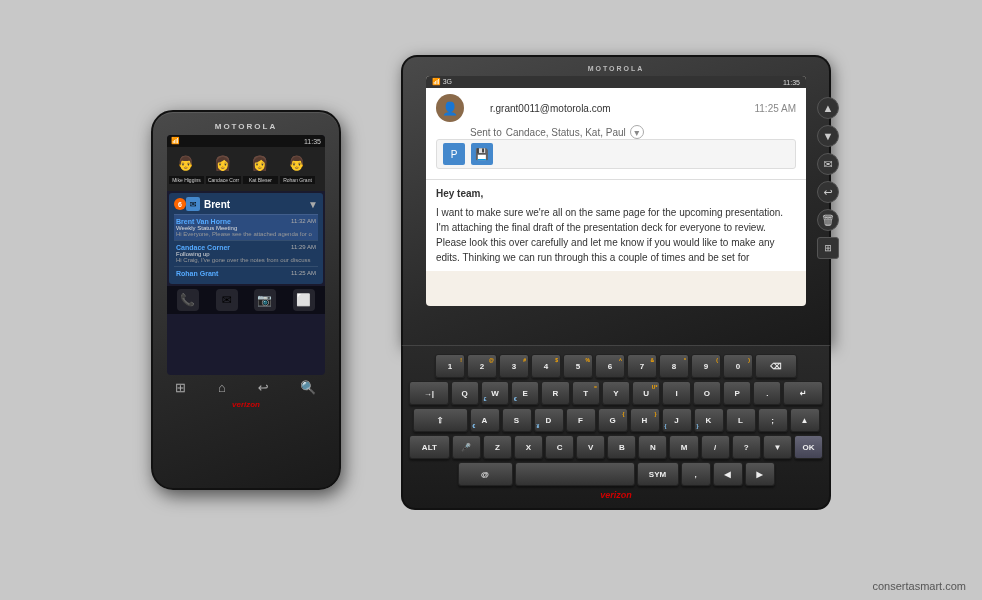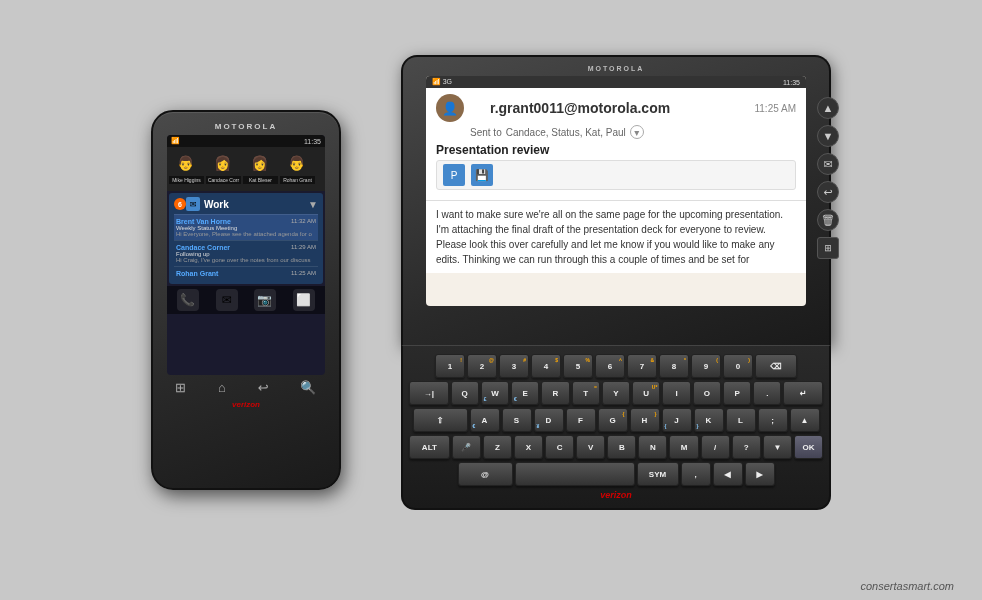--- a/index.html
+++ b/index.html
@@ -11,24 +11,23 @@
       align-items: center;
       justify-content: center;
       font-family: Arial, sans-serif;
       overflow: hidden;
       position: relative;
     }
 
     .watermark {
       position: absolute;
       bottom: 8px;
-      right: 28px;
+      right: 16px;
       font-size: 11px;
       color: #555;
-      font-style: italic;
     }
 
     .phones-container {
       display: flex;
       align-items: center;
       gap: 60px;
     }
 
     
     .phone1 {
@@ -330,23 +329,23 @@
       border-radius: 50%;
       display: flex;
       align-items: center;
       justify-content: center;
       color: white;
       font-size: 13px;
       flex-shrink: 0;
     }
 
     .email-from-addr {
-      font-size: 14px;
+      font-size: 10px;
       color: #333;
-      font-weight: bold;
+      font-weight: normal;
       padding-left: 20px;
     }
     .email-from-time {
       font-size: 10px;
       color: #888;
       margin-left: auto;
     }
     .email-to-row {
       font-size: 10px;
       color: #666;
@@ -521,21 +520,21 @@
         <div class="contact-avatar">
           <div class="contact-avatar-img">👨</div>
           <div class="contact-avatar-name">Rohan Grant</div>
         </div>
       </div>
 
       <div class="work-section">
         <div class="work-header">
           <div class="work-badge">6</div>
           <div class="work-icon">✉</div>
-          <div class="work-title">Work</div>
+          <div class="work-title">Brent</div>
           <div class="work-dropdown">▼</div>
         </div>
 
         <div class="email-item selected">
           <div style="float:right;color:#aaa;font-size:6px;">11:32 AM</div>
           <div class="email-sender">Brent Van Horne</div>
           <div class="email-subject">Weekly Status Meeting</div>
           <div class="email-preview">Hi Everyone, Please see the attached agenda for o</div>
         </div>
 
@@ -587,27 +586,27 @@
               <div>
                 <div class="email-from-addr">r.grant0011@motorola.com</div>
               </div>
               <div class="email-from-time">11:25 AM</div>
             </div>
             <div class="email-to-row">
               <span>Sent to</span>
               <span>Candace, Status, Kat, Paul</span>
               <div class="expand-icon">▾</div>
             </div>
-            <div class="email-subject-header">Presentation review</div>
             <div class="attachment-row">
               <div class="attachment-icon">P</div>
               <div class="save-icon">💾</div>
             </div>
           </div>
           <div class="email-body">
+            <div class="email-greeting">Hey team,</div>
             <div>I want to make sure we're all on the same page for the upcoming presentation. I'm attaching the final draft of the presentation deck for everyone to review. Please look this over carefully and let me know if you would like to make any edits. Thinking we can run through this a couple of times and be set for</div>
           </div>
         </div>
       </div>
 
       <div class="side-buttons-right">
         <div class="side-btn">▲</div>
         <div class="side-btn">▼</div>
         <div class="side-btn">✉</div>
         <div class="side-btn">↩</div>

